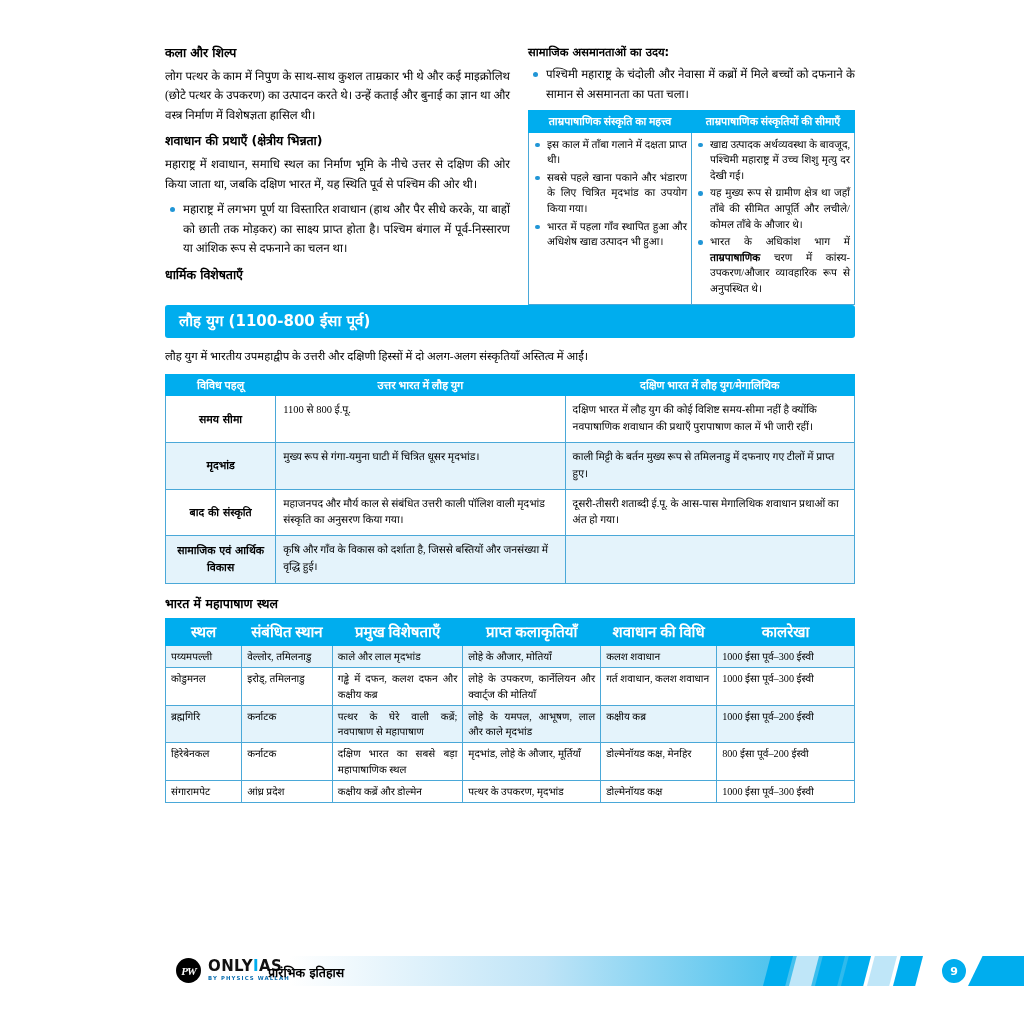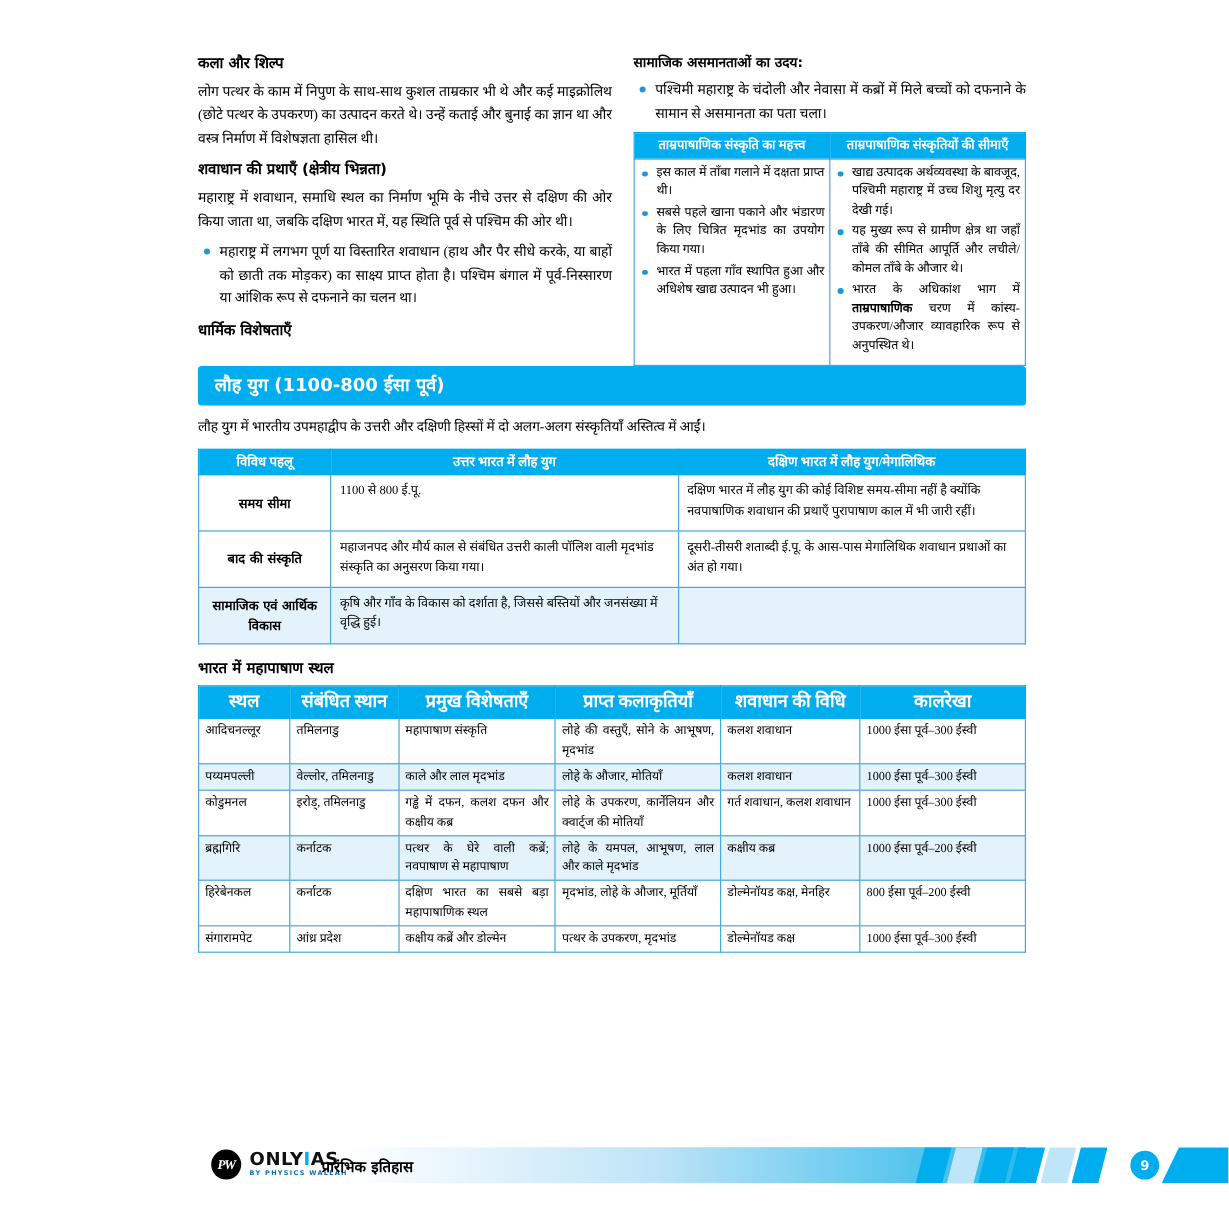--- a/index.html
+++ b/index.html
@@ -317,20 +317,25 @@
           <th style="width:42%">उत्तर भारत में लौह युग</th>
           <th style="width:42%">दक्षिण भारत में लौह युग/मेगालिथिक</th>
         </tr>
       </thead>
       <tbody>
         <tr>
           <td class="aspect">समय सीमा</td>
           <td>1100 से 800 ई.पू.</td>
           <td>दक्षिण भारत में लौह युग की कोई विशिष्ट समय-सीमा नहीं है क्योंकि नवपाषाणिक शवाधान की प्रथाएँ पुरापाषाण काल में भी जारी रहीं।</td>
         </tr>
+        <tr class="alt">
+          <td class="aspect">मृदभांड</td>
+          <td>मुख्य रूप से गंगा-यमुना घाटी में चित्रित धूसर मृदभांड।</td>
+          <td>काली मिट्टी के बर्तन मुख्य रूप से तमिलनाडु में दफनाए गए टीलों में प्राप्त हुए।</td>
+        </tr>
         <tr>
           <td class="aspect">बाद की संस्कृति</td>
           <td>महाजनपद और मौर्य काल से संबंधित उत्तरी काली पॉलिश वाली मृदभांड संस्कृति का अनुसरण किया गया।</td>
           <td>दूसरी-तीसरी शताब्दी ई.पू. के आस-पास मेगालिथिक शवाधान प्रथाओं का अंत हो गया।</td>
         </tr>
         <tr class="alt">
           <td class="aspect">सामाजिक एवं आर्थिक विकास</td>
           <td>कृषि और गाँव के विकास को दर्शाता है, जिससे बस्तियों और जनसंख्या में वृद्धि हुई।</td>
           <td></td>
         </tr>
@@ -344,28 +349,20 @@
         <tr>
           <th style="width:10.5%">स्थल</th>
           <th style="width:12.5%">संबंधित स्थान</th>
           <th style="width:18%">प्रमुख विशेषताएँ</th>
           <th style="width:19%">प्राप्त कलाकृतियाँ</th>
           <th style="width:16%">शवाधान की विधि</th>
           <th style="width:19%">कालरेखा</th>
         </tr>
       </thead>
       <tbody>
-        <tr>
-          <td class="nowrapish">आदिचनल्लूर</td>
-          <td class="nowrapish">तमिलनाडु</td>
-          <td class="nowrapish">महापाषाण संस्कृति</td>
-          <td>लोहे की वस्तुएँ, सोने के आभूषण, मृदभांड</td>
-          <td class="nowrapish">कलश शवाधान</td>
-          <td class="nowrapish">1000 ईसा पूर्व–300 ईस्वी</td>
-        </tr>
         <tr class="alt">
           <td class="nowrapish">पय्यमपल्ली</td>
           <td class="nowrapish">वेल्लोर, तमिलनाडु</td>
           <td class="nowrapish">काले और लाल मृदभांड</td>
           <td class="nowrapish">लोहे के औजार, मोतियाँ</td>
           <td class="nowrapish">कलश शवाधान</td>
           <td class="nowrapish">1000 ईसा पूर्व–300 ईस्वी</td>
         </tr>
         <tr>
           <td class="nowrapish">कोडुमनल</td>

